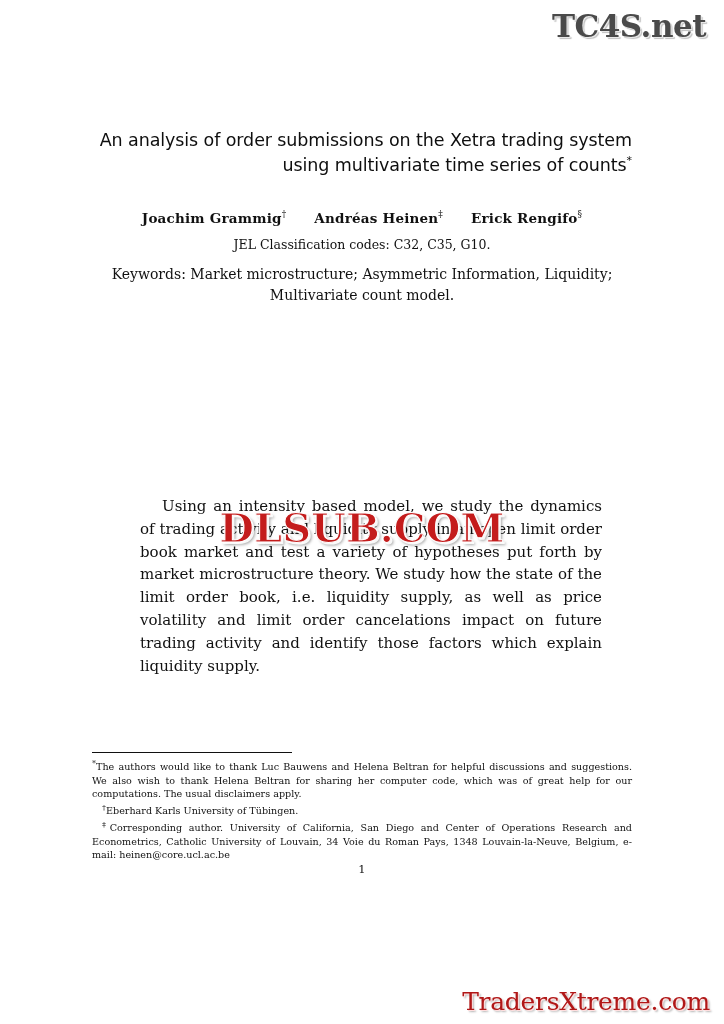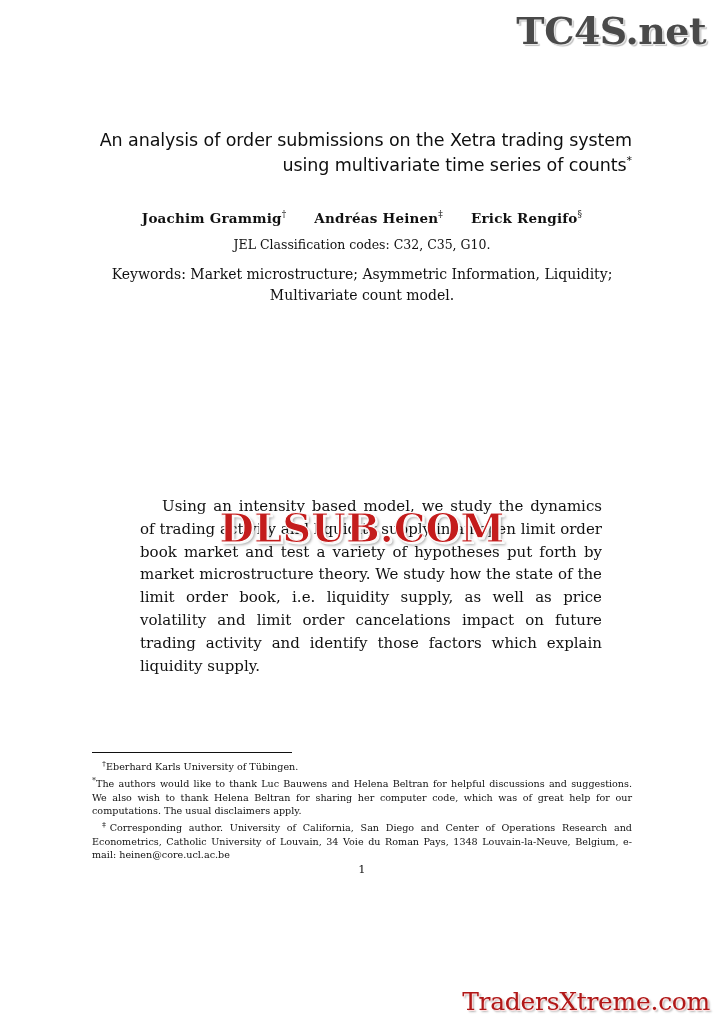--- a/index.html
+++ b/index.html
@@ -22,21 +22,21 @@
     background: #ffffff;
   }
 
   
   .wm-top {
     position: absolute;
     top: 8px;
     right: 18px;
     font-family: "DejaVu Serif", "Liberation Serif", serif;
     font-weight: bold;
-    font-size: 38px;
+    font-size: 31px;
     letter-spacing: -0.5px;
     color: #4a4a4a;
     text-shadow:
       1px 1px 0 #e9e9e9,
       2px 2px 1px rgba(0,0,0,0.25);
   }
   .wm-bottom {
     position: absolute;
     bottom: 8px;
     right: 14px;
@@ -190,28 +190,28 @@
 
   <div class="abstract-block">
     <div class="abstract-text">Using an intensity based model, we study the dynamics of trading activity and liquidity supply in an open limit order book market and test a variety of hypotheses put forth by market microstructure theory. We study how the state of the limit order book, i.e. liquidity supply, as well as price volatility and limit order cancelations impact on future trading activity and identify those factors which explain liquidity supply.</div>
   </div>
 
   <div class="wm-center">DLSUB.COM</div>
 
   <div class="footnotes">
     <div class="fn-rule"></div>
 
+    <div class="fn">
+      <span class="marker">*</span><span>The authors would like to thank Luc Bauwens and Helena Beltran for helpful discussions and suggestions. We also wish to thank Helena Beltran for sharing her computer code, which was of great help for our computations. The usual disclaimers apply.</span>
+    </div>
+
     <div class="fn indent">
       <span class="marker">†</span><span>Eberhard Karls University of Tübingen.</span>
     </div>
 
-    <div class="fn">
-      <span class="marker">*</span><span>The authors would like to thank Luc Bauwens and Helena Beltran for helpful discussions and suggestions. We also wish to thank Helena Beltran for sharing her computer code, which was of great help for our computations. The usual disclaimers apply.</span>
-    </div>
-
     <div class="fn indent">
       <span class="marker">‡</span><span>Corresponding author. University of California, San Diego and Center of Operations Research and Econometrics, Catholic University of Louvain, 34 Voie du Roman Pays, 1348 Louvain-la-Neuve, Belgium, e-mail: heinen@core.ucl.ac.be</span>
     </div>
 
   </div>
 
   <div class="folio">1</div>
 
   <div class="wm-bottom">TradersXtreme.com</div>
 

